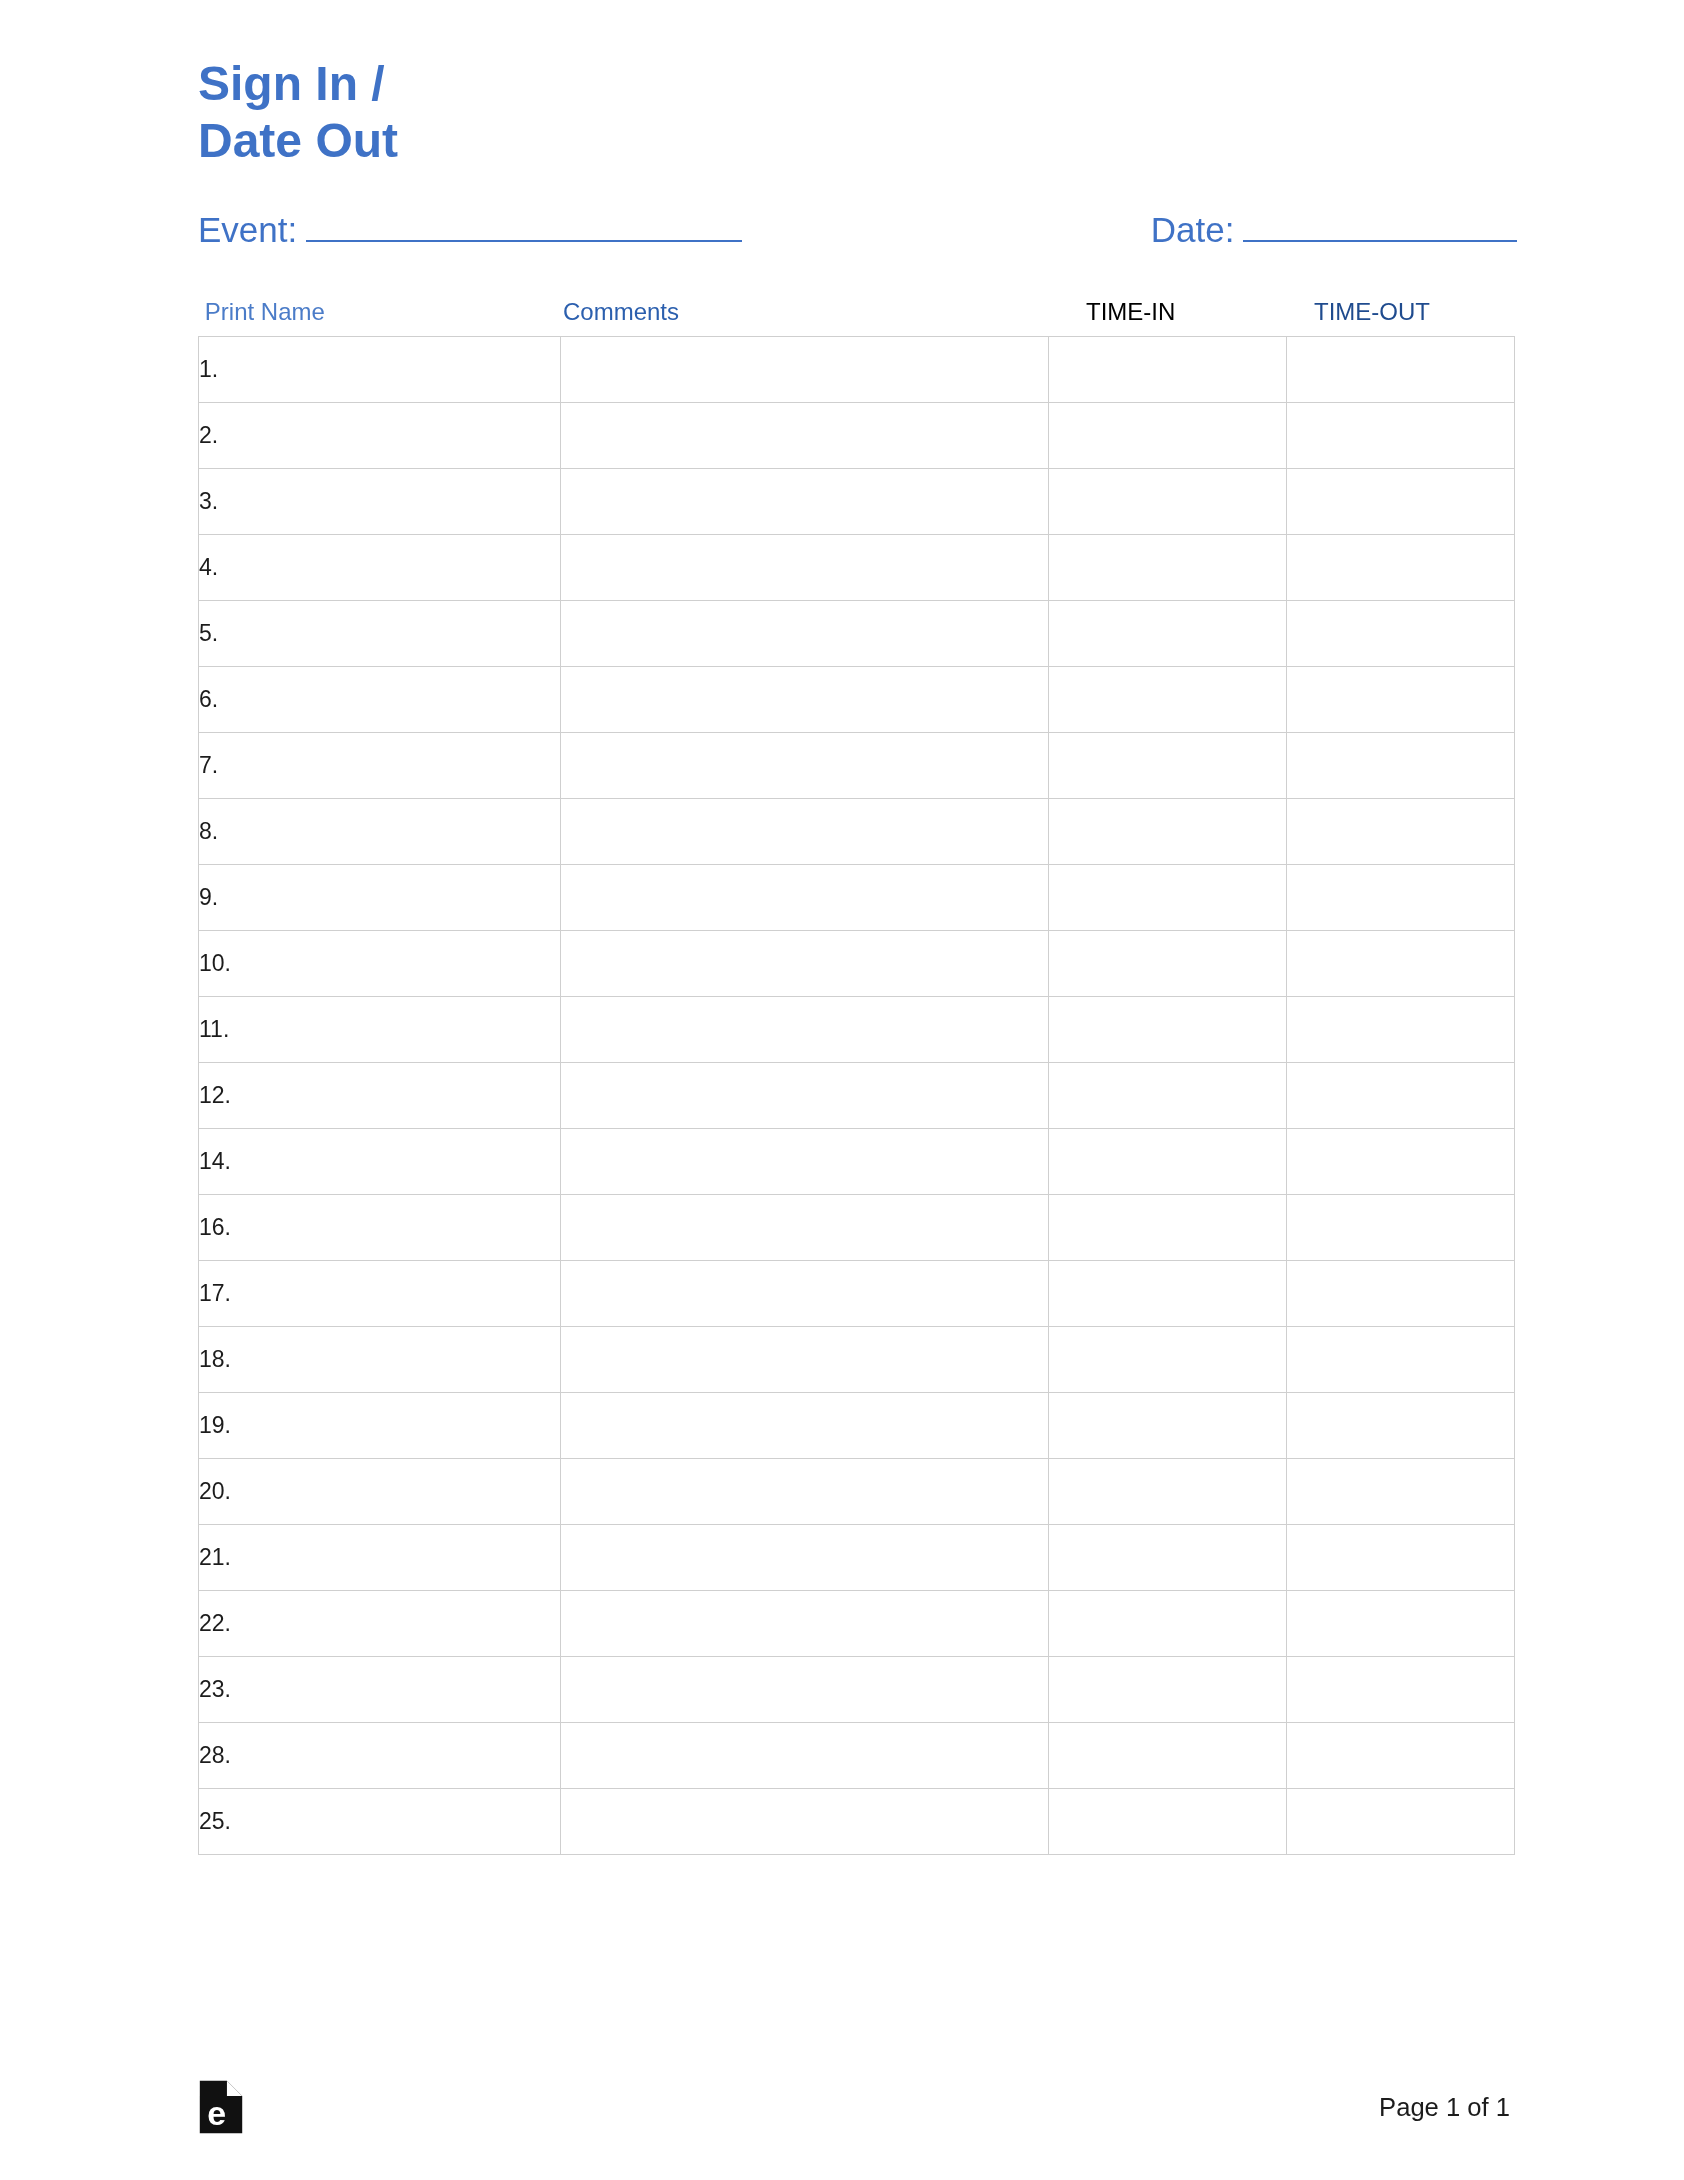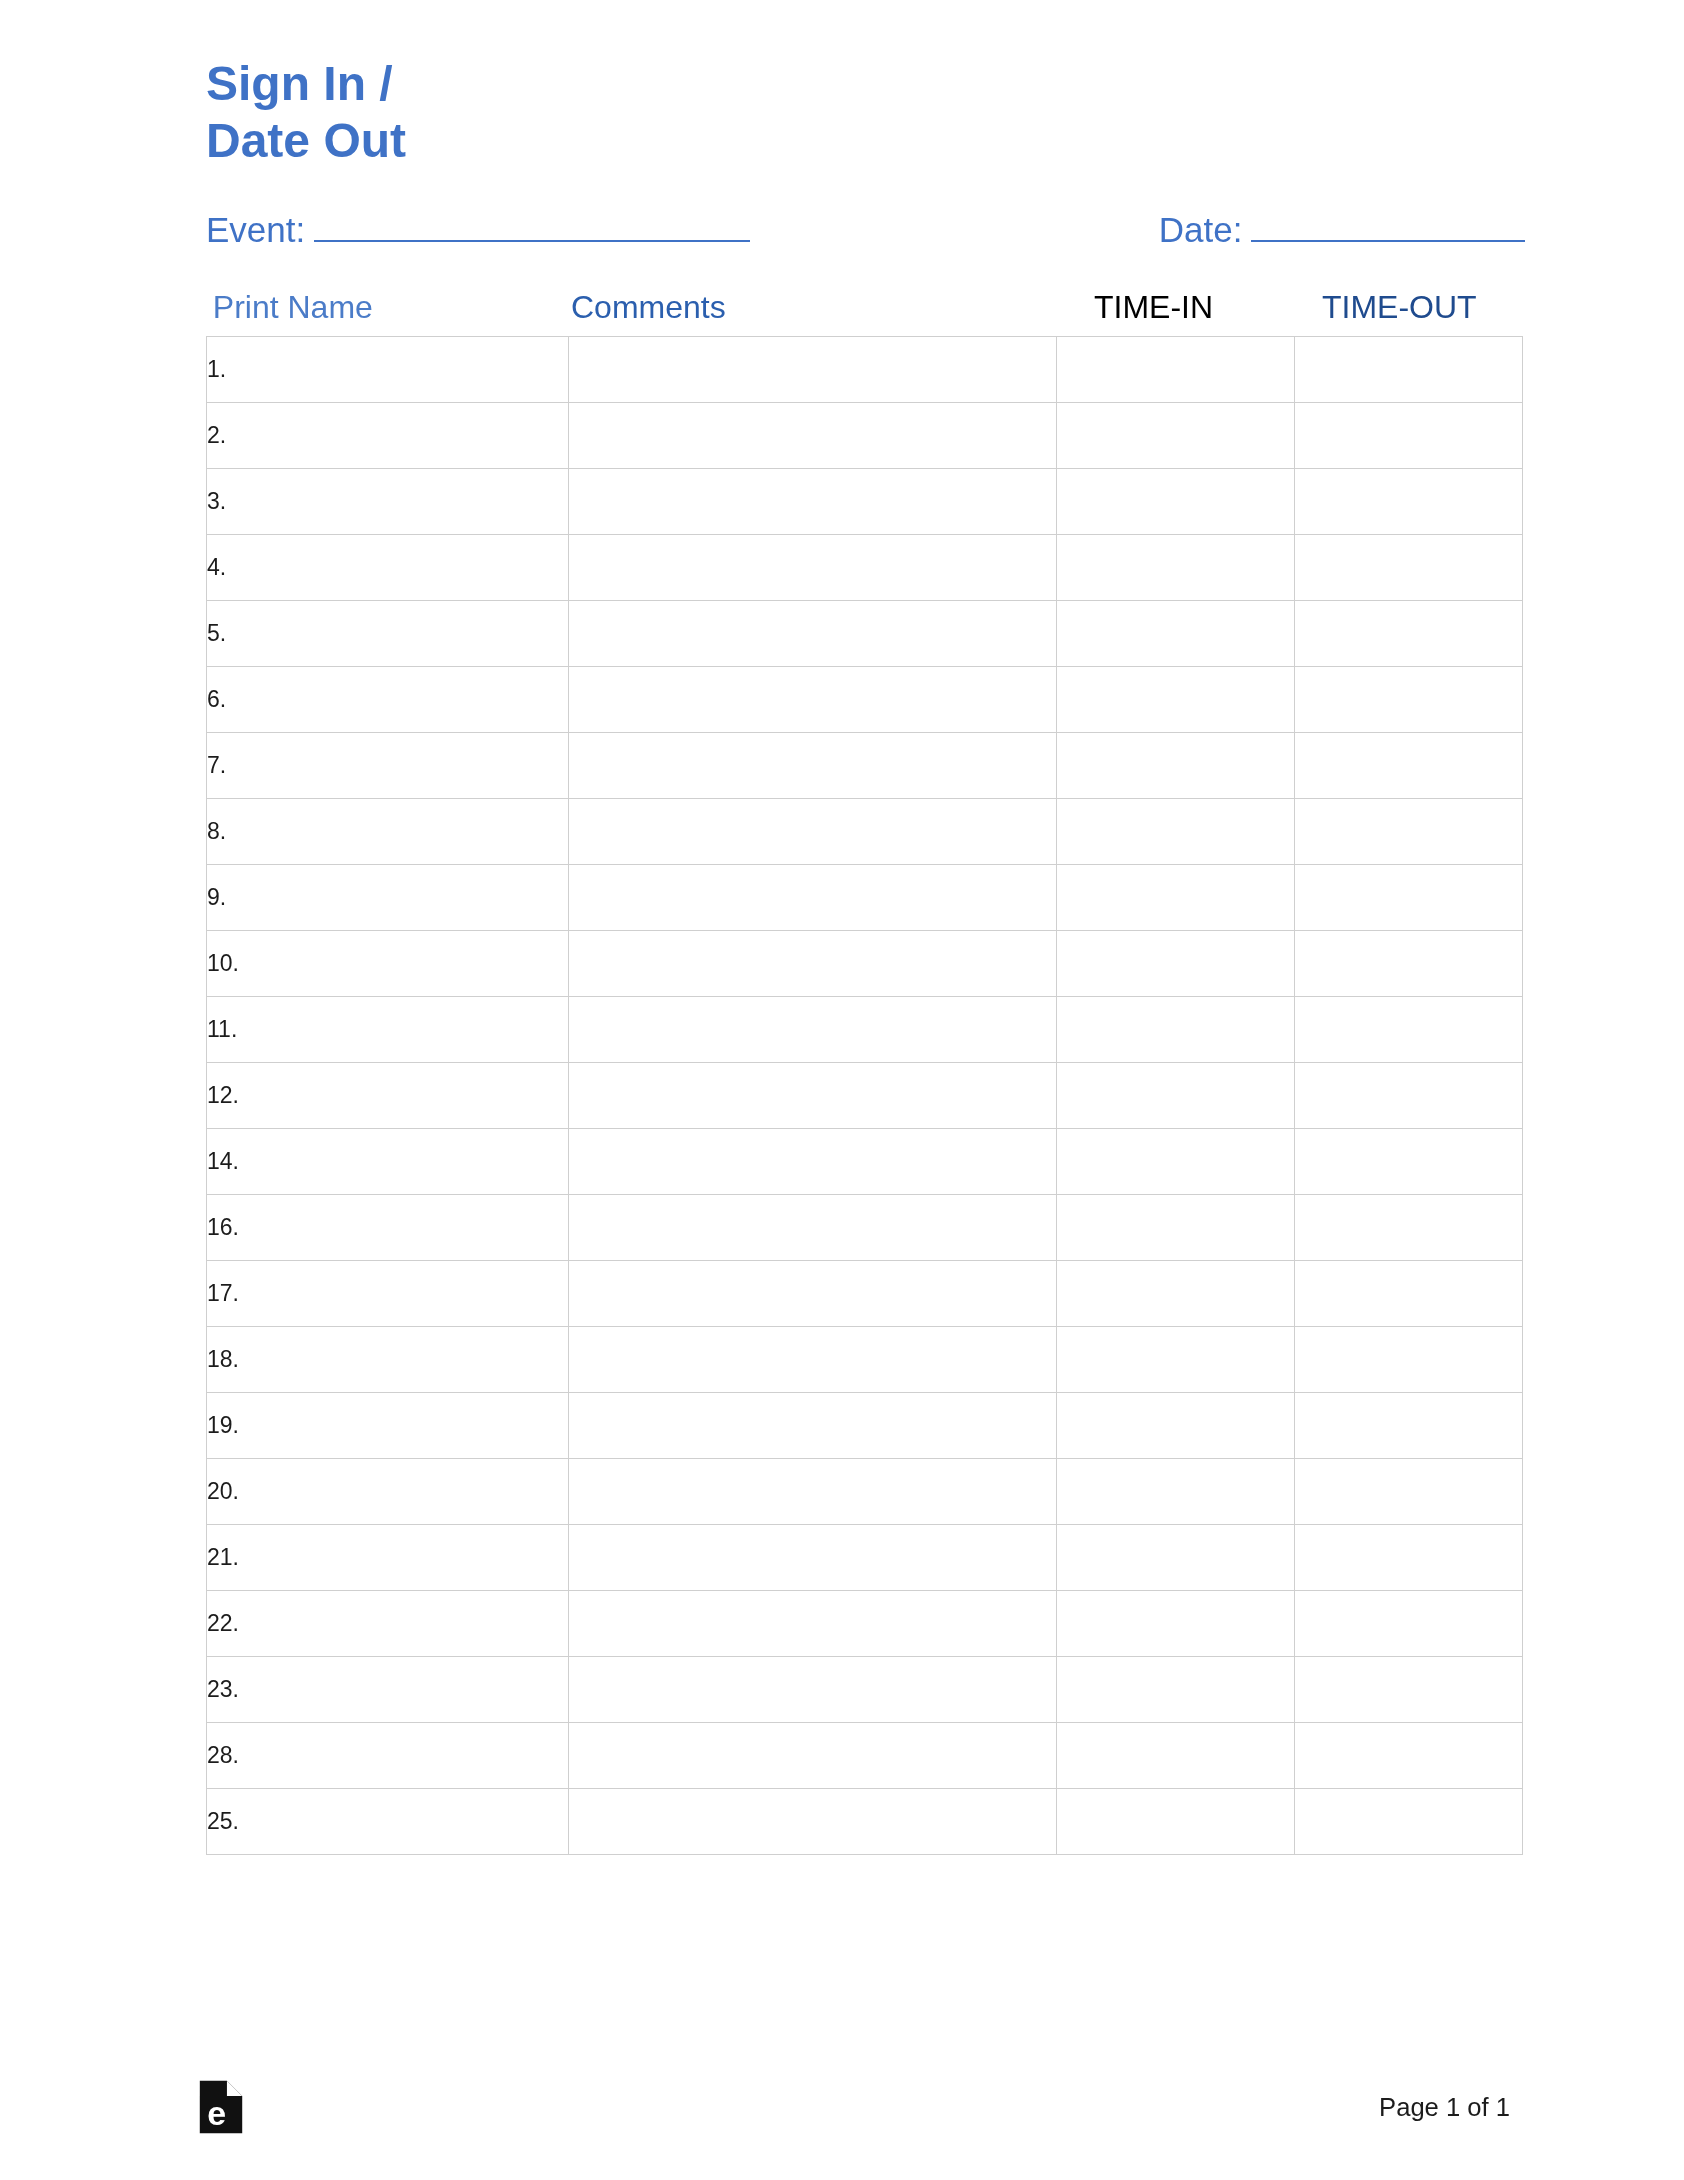--- a/index.html
+++ b/index.html
@@ -19,21 +19,20 @@
     top: 0; left: 0;
     width: 1685px;
     height: 2181px;
     background: #ffffff;
   }
   .content {
     position: absolute;
     left: 198px;
     top: 56px;
     width: 1312px;
-    margin-left: 8px;
   }
   .doc-title {
     color: #3f72c6;
     font-size: 48px;
     font-weight: bold;
     line-height: 1.18;
     letter-spacing: 0px;
     margin: 0;
     padding: 0;
   }
@@ -63,21 +62,21 @@
   .field-date .rule { width: 274px; }
 
   .col-headers {
     margin-top: 32px;
     position: relative;
     height: 44px;
   }
   .col-headers span {
     position: absolute;
     bottom: 0;
-    font-size: 32px;
+    font-size: 24px;
     white-space: nowrap;
   }
   .hdr-name {
     left: 6.8px;
     color: #4b7cc8;
     font-weight: normal;
   }
   .hdr-comments {
     left: 365px;
     color: #2b5fae;

